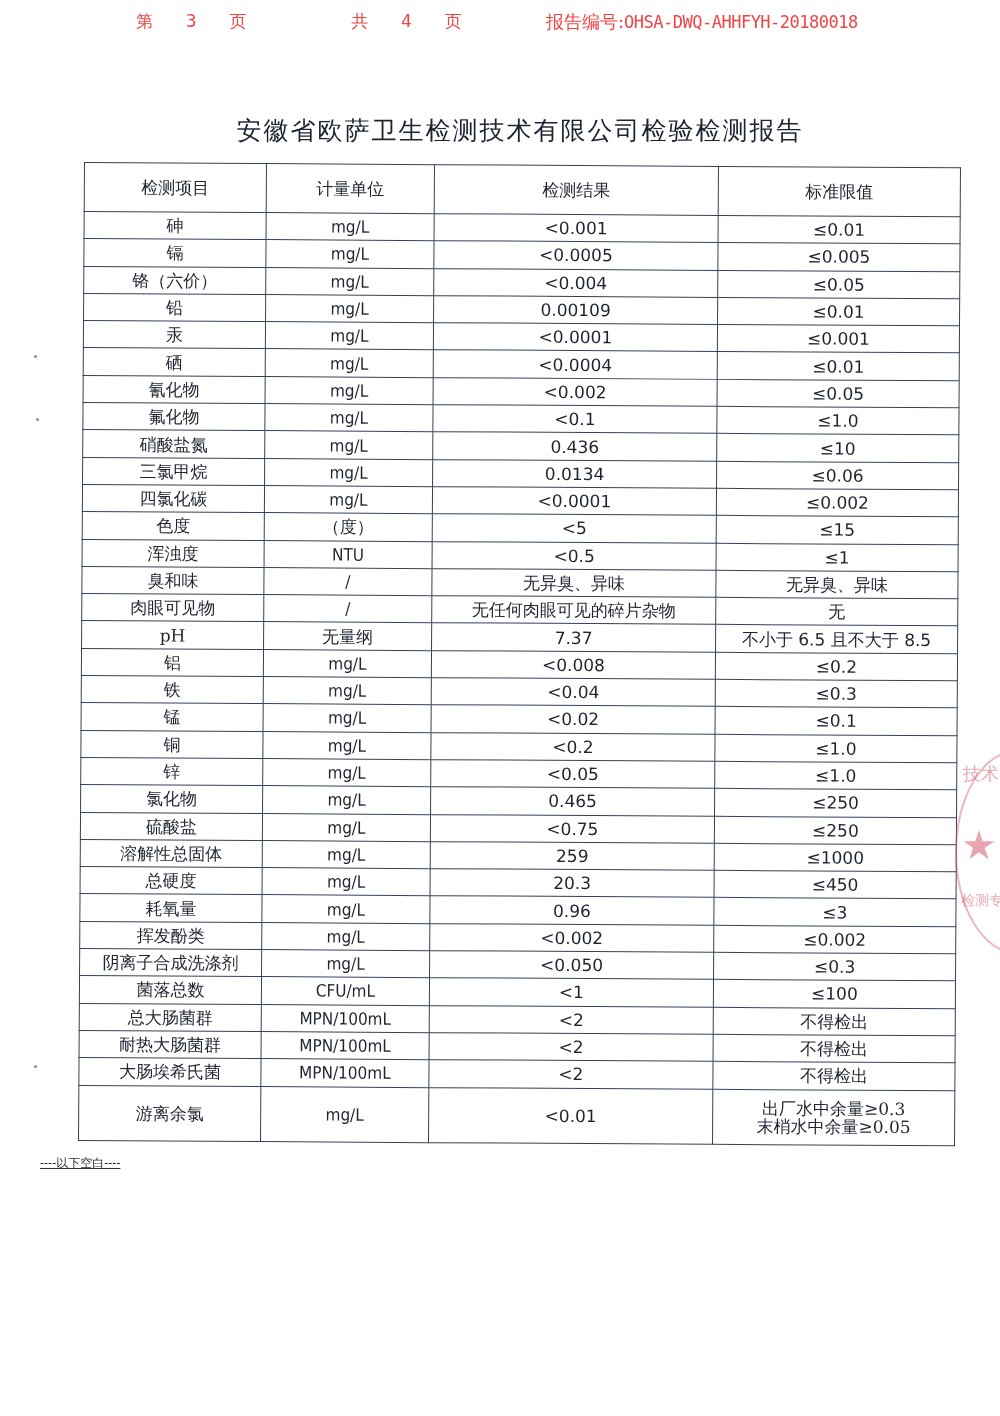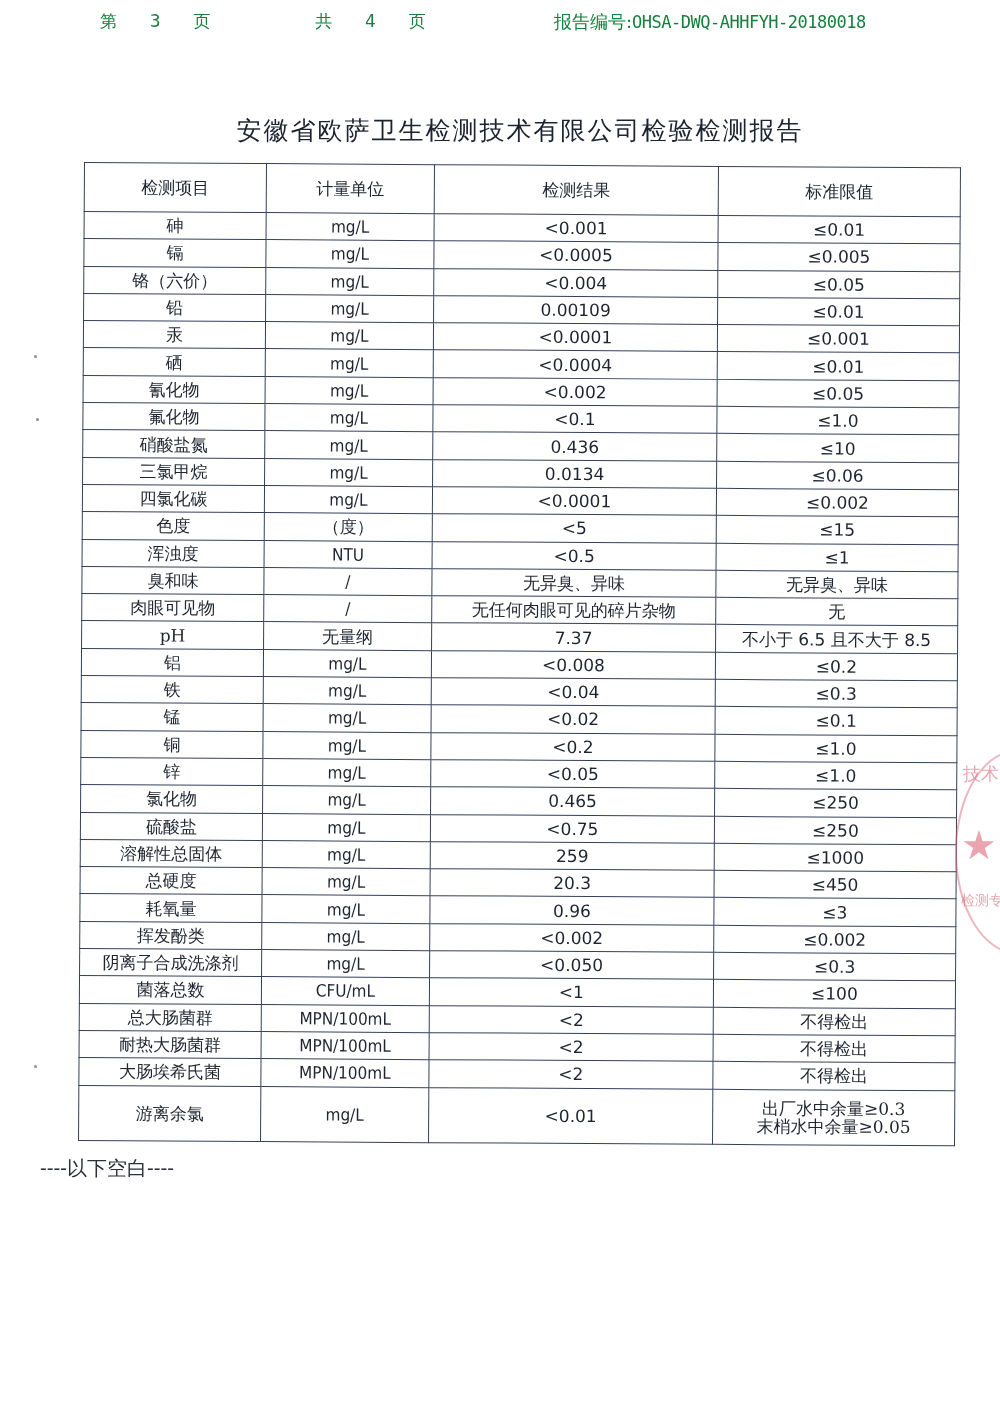--- a/index.html
+++ b/index.html
@@ -1,23 +1,23 @@
 <!DOCTYPE html>
 <html><head>
 <meta charset="utf-8">
 <style>
   html, body { margin:0; padding:0; }
   body {
     width:1000px; height:1416px; background:#ffffff; position:relative; overflow:hidden;
     font-family: "DejaVu Serif", "Liberation Serif", serif; color:#1f2530;
   }
-  .hdr { position:absolute; top:10px; font-size:17px; color:#15803d; }
+  .hdr { position:absolute; top:10px; font-size:17px; color:#ef4444;margin-left:36px; }
   .hdr-page { left:100px; letter-spacing:0; }
   .hdr-page span { display:inline-block; }
-  .hdr-report { left:554px; font-size:18px; }
+  .hdr-report { left:510px; font-size:18px; }
   .hdr-report .code { font-family:"DejaVu Sans Mono","Liberation Mono",monospace; font-size:17px; letter-spacing:-0.5px; }
   .title {
     position:absolute; top:114px; left:0; width:1040px; text-align:center;
     font-size:25px; letter-spacing:2px; color:#1c2330;
   }
   table.report {
     position:absolute; left:84px; top:162px;
     border-collapse:collapse; table-layout:fixed;
     width:876px;
     transform: rotate(0.35deg); transform-origin: left top;
@@ -26,21 +26,21 @@
     border:1.5px solid #34405a; text-align:center; padding:0;
     font-weight:normal; height:26.3px; font-size:17px; line-height:18px;
     white-space:nowrap; overflow:hidden;
   }
   table.report th { height:48px; font-size:17px; }
   col.c1 { width:182px; } col.c2 { width:168px; } col.c3 { width:284px; } col.c4 { width:242px; }
   .num { font-family:"DejaVu Sans","Liberation Sans",sans-serif; font-size:17px; }
   .unit { font-family:"DejaVu Sans Condensed","DejaVu Sans","Liberation Sans",sans-serif; font-size:16px; }
   tr.tall td { height:54px; }
   .two { line-height:26px; }
-  .footer { position:absolute; left:40px; top:1155px; font-size:20px; color:#2a2f3a; }
+  .footer { position:absolute; left:40px; top:1155px; font-size:12px; color:#2a2f3a;text-decoration:underline; }
   .stamp {
     position:absolute; left:955px; top:750px; width:120px; height:200px;
     border:2px solid rgba(214,90,110,0.45); border-radius:50%;
     color:rgba(214,90,110,0.55); font-size:18px;
   }
   .stamp span { position:absolute; left:6px; top:10px;text-align:center; }
   .stamp .star { position:absolute; left:4px; top:70px; font-size:40px; }
   .stamp .bot { position:absolute; left:4px; top:140px; font-size:14px; }
   .speck { position:absolute; width:3px; height:3px; background:#8a8f99; border-radius:50%; }
 </style>

